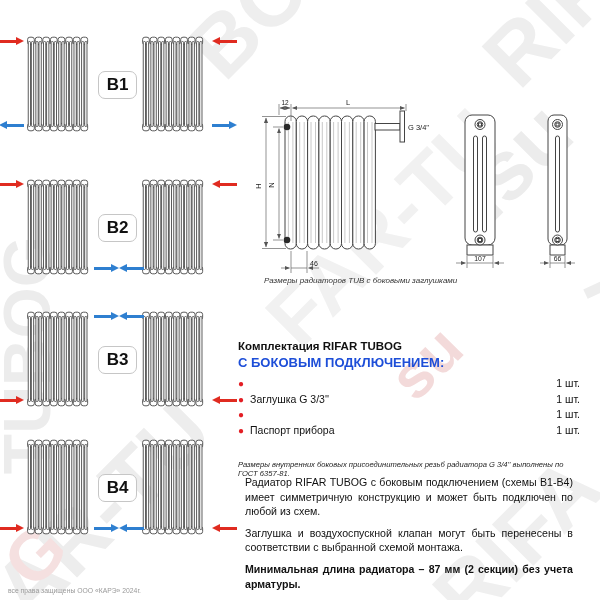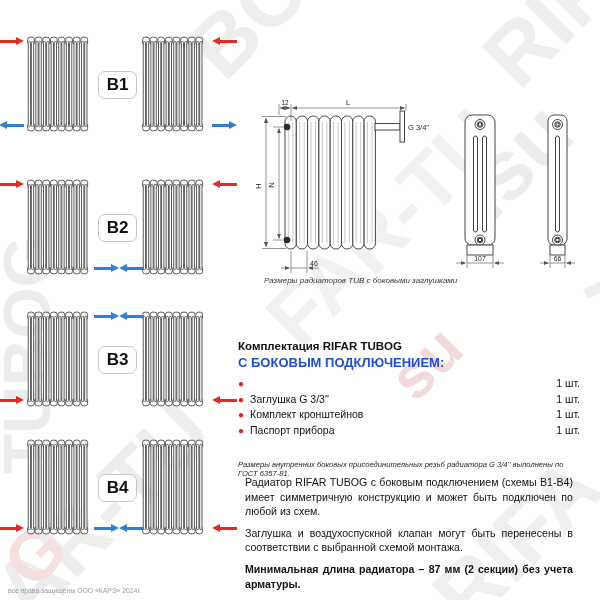--- a/index.html
+++ b/index.html
@@ -575,21 +575,20 @@
       <div class="kit-item">
         <span class="left">
             <span class="bullet">●</span>
         <span>Заглушка G 3/3''</span>
           </span>
         <span class="qty">1 шт.</span>
       </div>
       <div class="kit-item">
         <span class="left">
             <span class="bullet">●</span>
-        <span>Комплект кронштейнов</span>
           </span>
         <span class="qty">1 шт.</span>
       </div>
       <div class="kit-item">
         <span class="left">
             <span class="bullet">●</span>
         <span>Паспорт прибора</span>
           </span>
         <span class="qty">1 шт.</span>
       </div>

